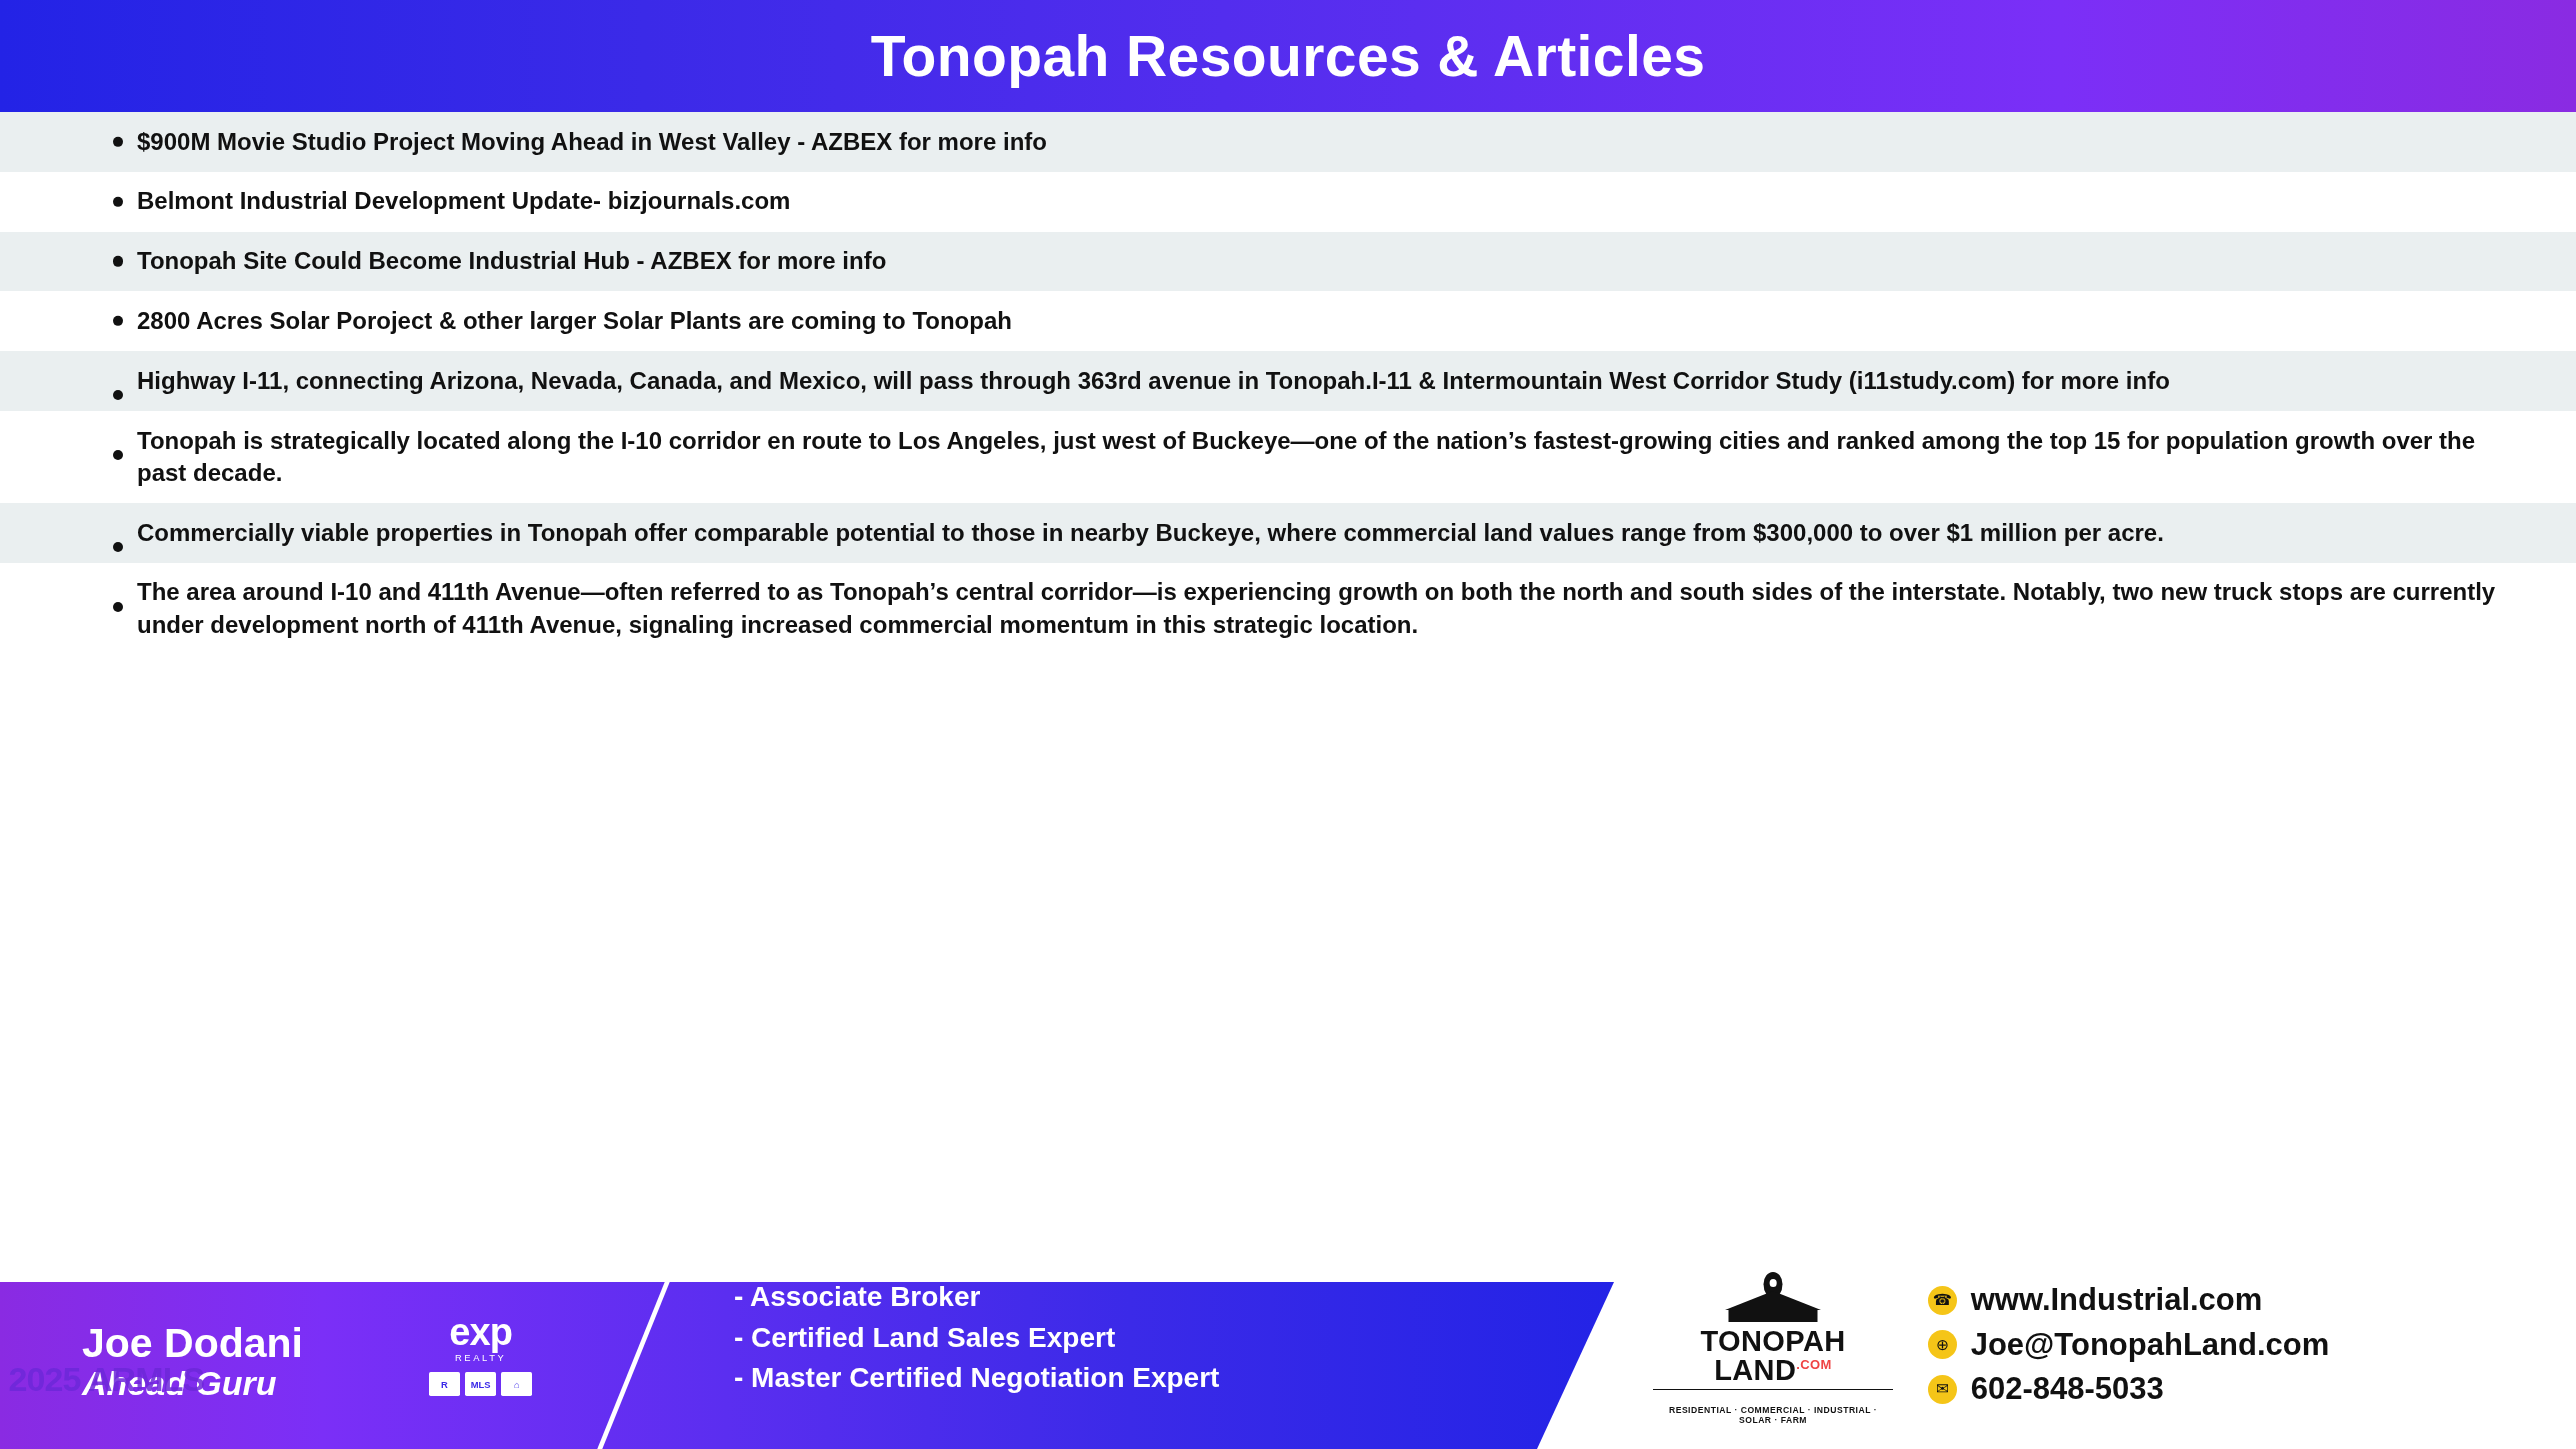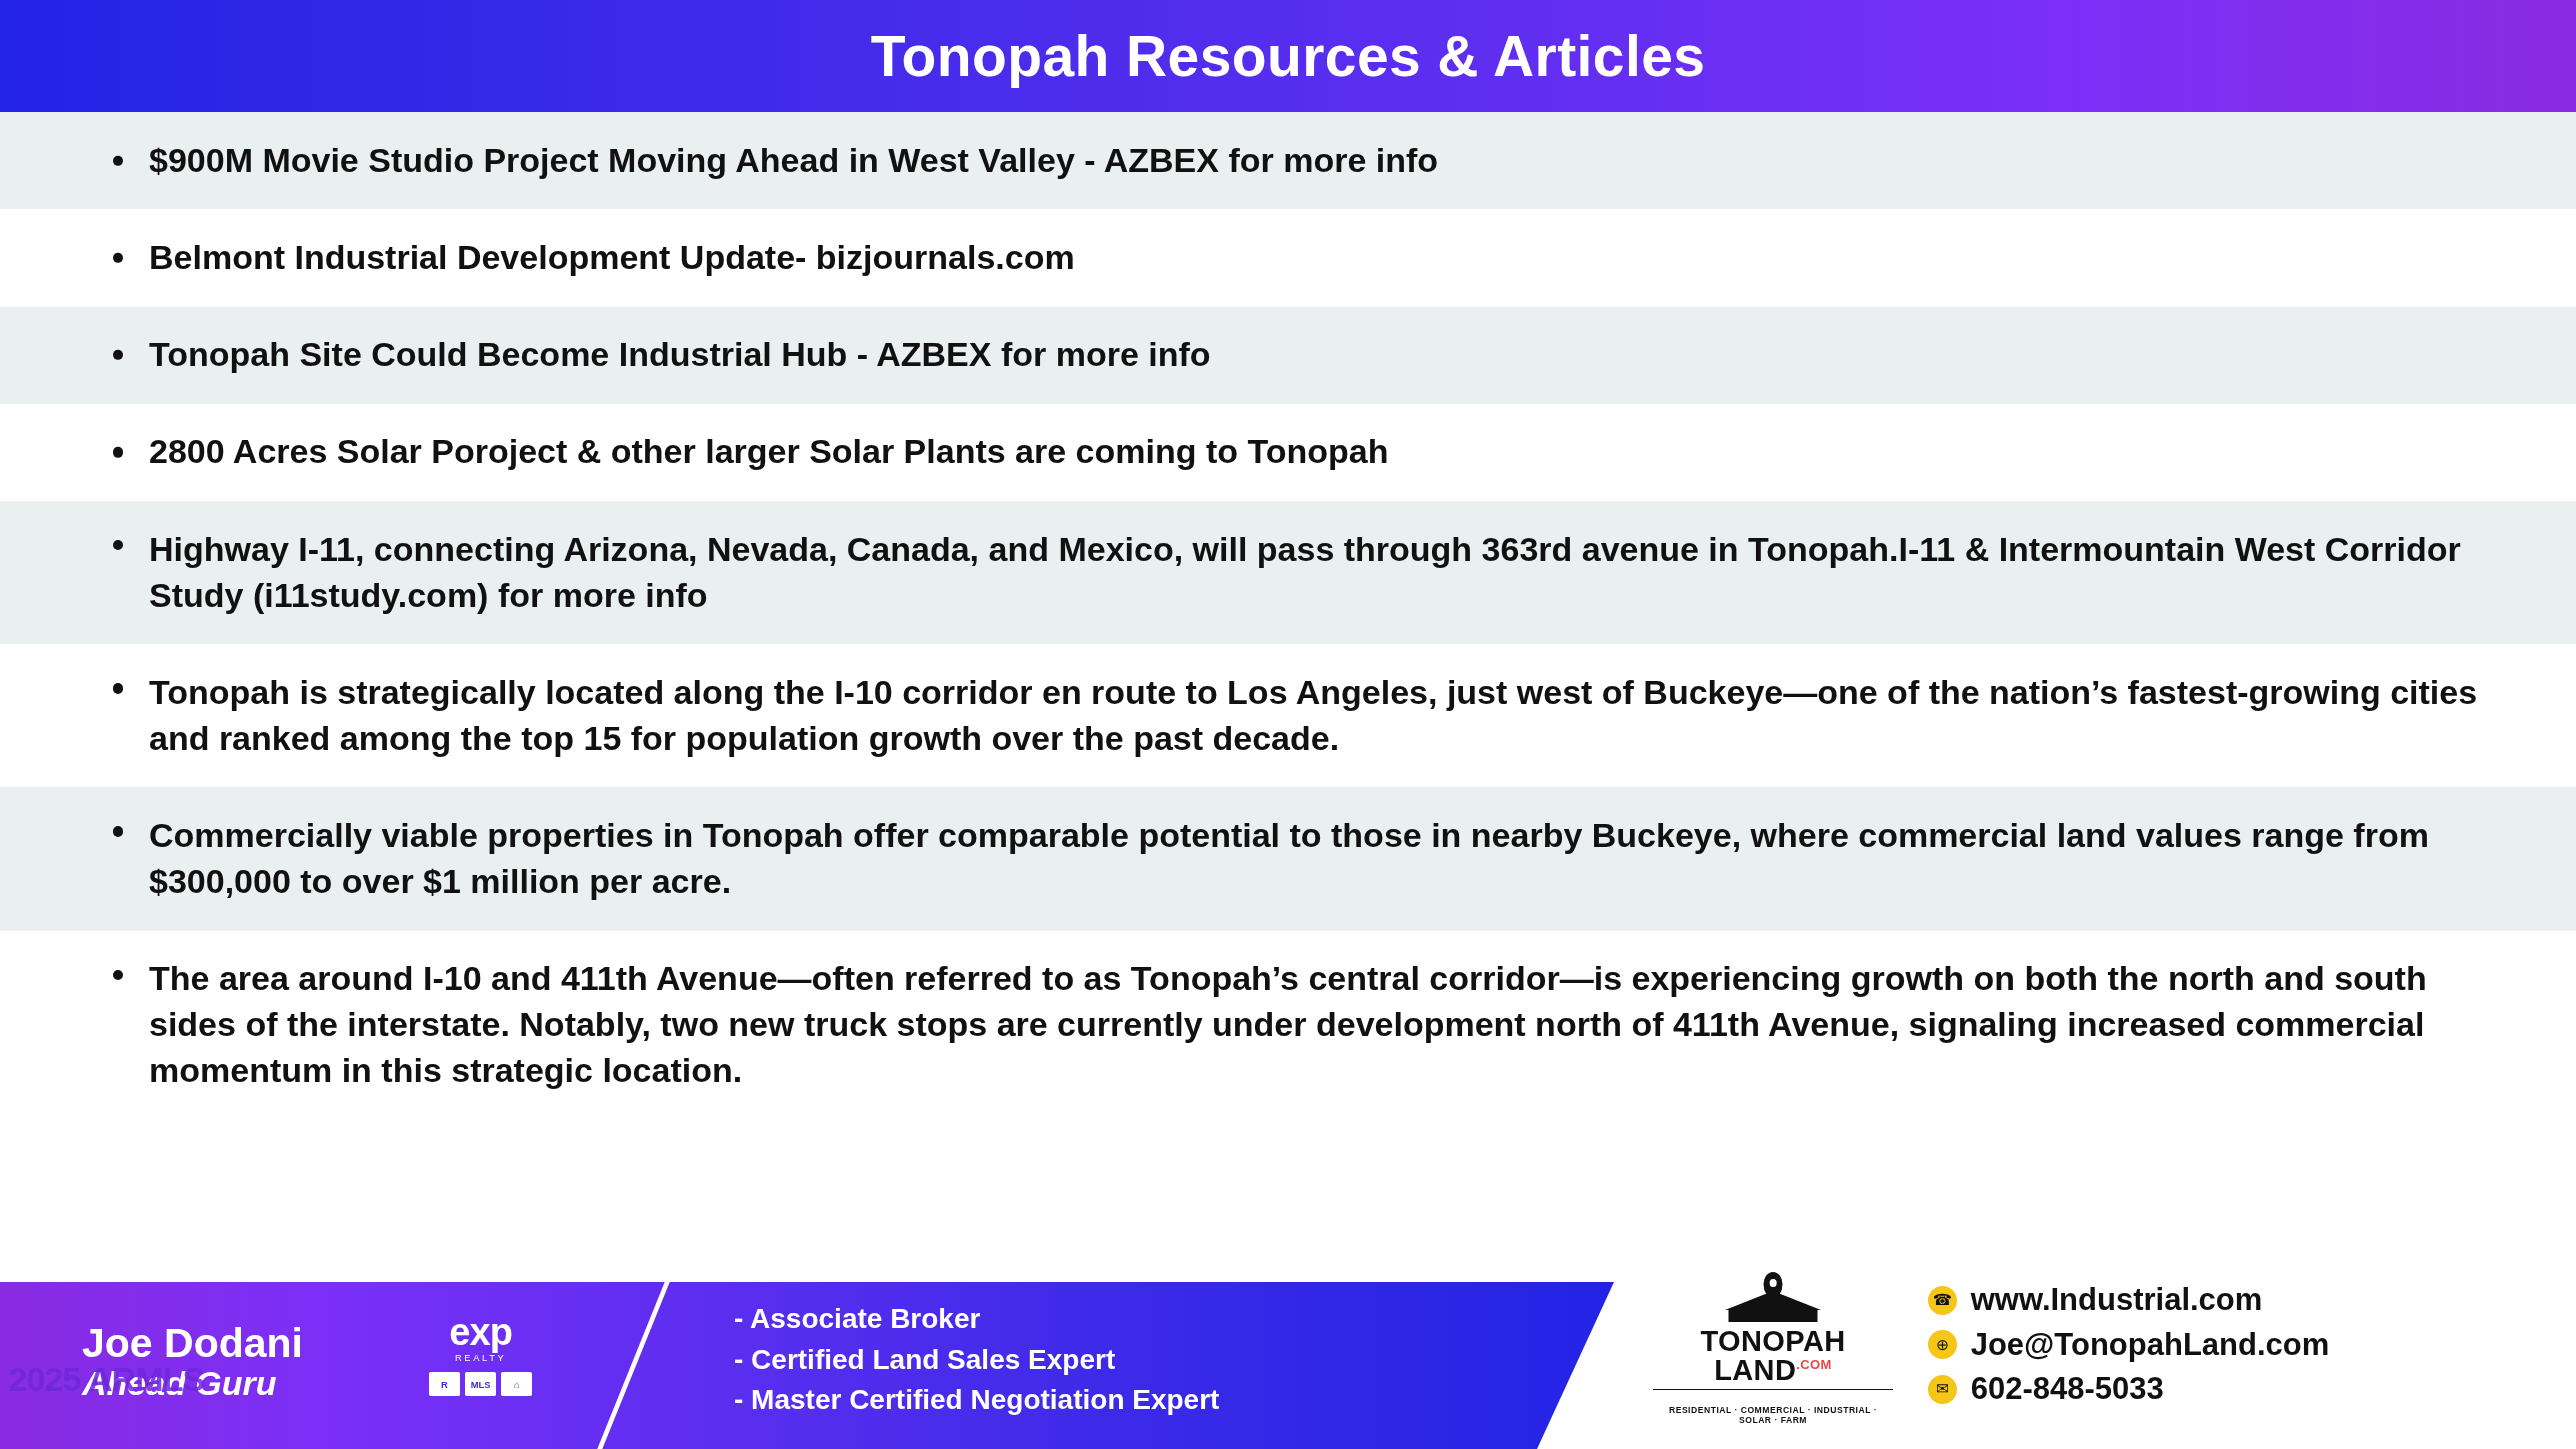--- a/index.html
+++ b/index.html
@@ -59,26 +59,26 @@
     width: 10.3px;
     height: 10.3px;
     border-radius: 50%;
     background: #111111;
   }
   .row.multiline .bullet {
     top: 39px;
     transform: none;
   }
   .row-text {
-    font-size: 34px;
+    font-size: 24px;
     font-weight: bold;
     color: #111111;
     line-height: 1.35;
     padding-left: 34px;
-    margin: 12px;
+    margin: 0;
   }
 
   
   .footer {
     position: absolute;
     left: 0;
     bottom: 0;
     width: 100%;
     height: 197px;
   }
@@ -150,21 +150,21 @@
     font-size: 9.4px;
     font-weight: bold;
     display: flex;
     align-items: center;
     justify-content: center;
     border-radius: 1.7px;
   }
   .credentials {
     position: absolute;
     left: 734px;
-    bottom: 28px;
+    bottom: 50px;
     color: #ffffff;
     font-size: 28px;
     font-weight: bold;
     line-height: 1.45;
   }
   .cred-line {
     white-space: nowrap;
   }
 
   

